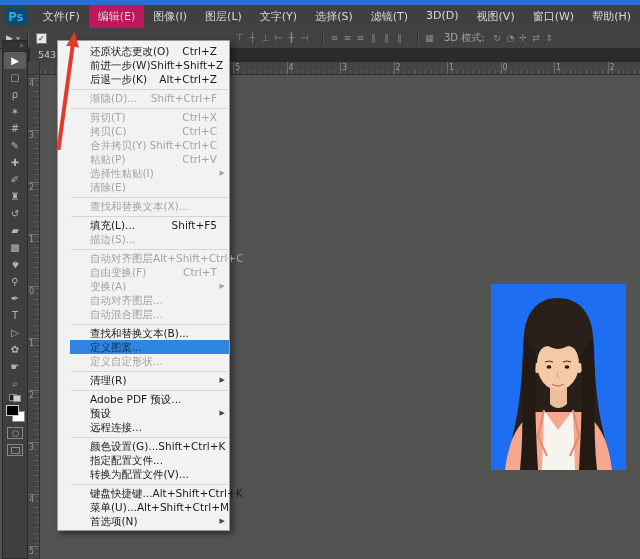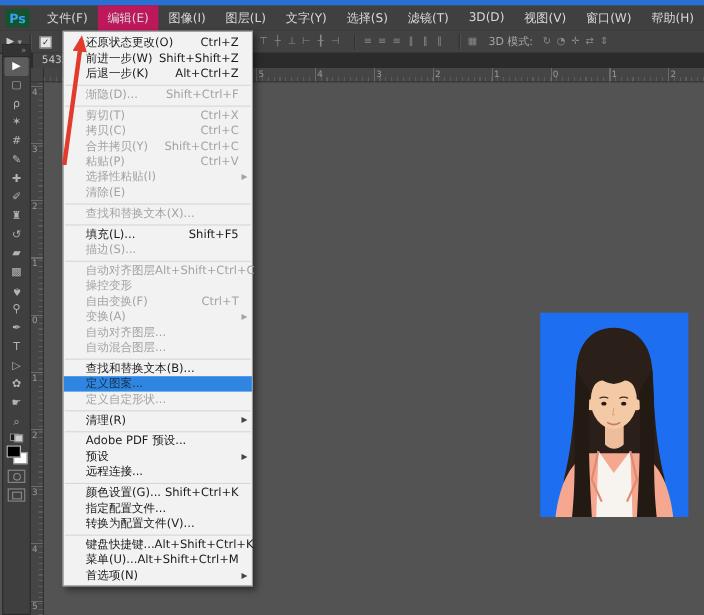--- a/index.html
+++ b/index.html
@@ -5,21 +5,21 @@
   html,body{margin:0;padding:0;}
   body{width:640px;height:559px;position:relative;overflow:hidden;
        background:#535353;font-family:"DejaVu Sans","Liberation Sans",sans-serif;
        -webkit-font-smoothing:antialiased;}
   
   .top-strip{position:absolute;top:0;left:0;right:0;height:5px;background:#2a70d4;}
   
   .menubar{position:absolute;top:5px;left:0;right:0;height:23px;background:#404040;
            border-bottom:1px solid #2a2a2a;display:flex;align-items:center;
            color:#d8d8d8;font-size:11px;}
-  .pslogo{width:25px;height:17px;background:#14532d;color:#35a4f4;font-weight:bold;
+  .pslogo{width:25px;height:17px;background:#0c4a6e;color:#35a4f4;font-weight:bold;
           font-size:11.5px;display:flex;align-items:center;justify-content:center;
           margin:0 7px 0 5px;border-radius:2px;}
   .mb-item{padding:4px 9px;cursor:default;white-space:nowrap;}
   .mb-item.active{background:#be185d;}
   
   .optionsbar{position:absolute;top:28px;left:0;right:0;height:20px;background:#424242;
               border-bottom:1px solid #262626;color:#8f8f8f;font-size:10px;}
   .ob-left{position:absolute;left:0;top:0;height:20px;display:flex;align-items:center;gap:3px;padding-left:6px;}
   .ob-move{color:#cfcfcf;font-size:9px;}
   .ob-caret{color:#9a9a9a;font-size:8px;}
@@ -74,23 +74,23 @@
   .swatch-fg{position:absolute;left:0;top:0;width:11px;height:9px;background:#000;border:1px solid #c9c9c9;}
   .mini-swatch{width:12px;height:8px;position:relative;margin-top:2px;flex:none;}
   .mini-swatch i{position:absolute;width:6px;height:5px;border:1px solid #8a8a8a;display:block;}
   .mini-swatch i.f{left:0;top:0;background:#1a1a1a;}
   .mini-swatch i.b{right:0;bottom:0;background:#cfcfcf;}
   .pbtn{width:14px;height:10px;border:1px solid #8a8a8a;margin-top:5px;flex:none;
         display:flex;align-items:center;justify-content:center;}
   .pbtn .dot{width:5px;height:5px;border-radius:50%;border:1px solid #8a8a8a;}
   .pbtn .sq{width:7px;height:5px;border:1px solid #8a8a8a;}
   
-  .editmenu{position:absolute;left:57px;top:28px;width:173px;background:#f2f2f2;
+  .editmenu{position:absolute;left:57px;top:40px;width:173px;background:#f2f2f2;
             border:1px solid #9b9b9b;box-shadow:3px 3px 6px rgba(0,0,0,.45);
-            padding:3px 0 2px 0;box-sizing:border-box;z-index:40;font-size:10.5px;color:#1b1b1b;}
+            padding:3px 0 2px 12px;box-sizing:border-box;z-index:40;font-size:10.5px;color:#1b1b1b;}
   .mrow{display:flex;align-items:center;height:14px;line-height:14px;padding:0 4px 0 20px;white-space:nowrap;}
   .mrow .ml{flex:none;}
   .mrow .ms{margin-left:auto;padding-right:8px;}
   .mrow .ma{width:8px;text-align:right;font-size:7px;color:#444;flex:none;}
   .mrow .ma::after{content:"▶";}
   .mrow.dis{color:#a3a3a3;}
   .mrow.dis .ma{color:#a3a3a3;}
   .mrow.hi{background:#2e86e2;color:#16324f;text-align:center;}
   .mrow.sep{height:5px;padding:0 1px;pointer-events:none;}
   .mrow.sep::before{content:"";display:block;width:100%;height:1px;background:#d6d6d6;margin-top:2px;}
@@ -451,25 +451,20 @@
       
       
     </div>
 
     <div class="mrow dis">
       <span class="ml">自动对齐图层</span>
       <span class="ms">Alt+Shift+Ctrl+C</span>
 
     </div>
 
-    <div class="mrow dis">
-      <span class="ml">操控变形</span>
-      <span class="ms"></span>
-
-    </div>
 
     <div class="mrow dis">
       <span class="ml">自由变换(F)</span>
       <span class="ms">Ctrl+T</span>
 
     </div>
 
     <div class="mrow dis">
       <span class="ml">变换(A)</span>
       <span class="ms"></span>

